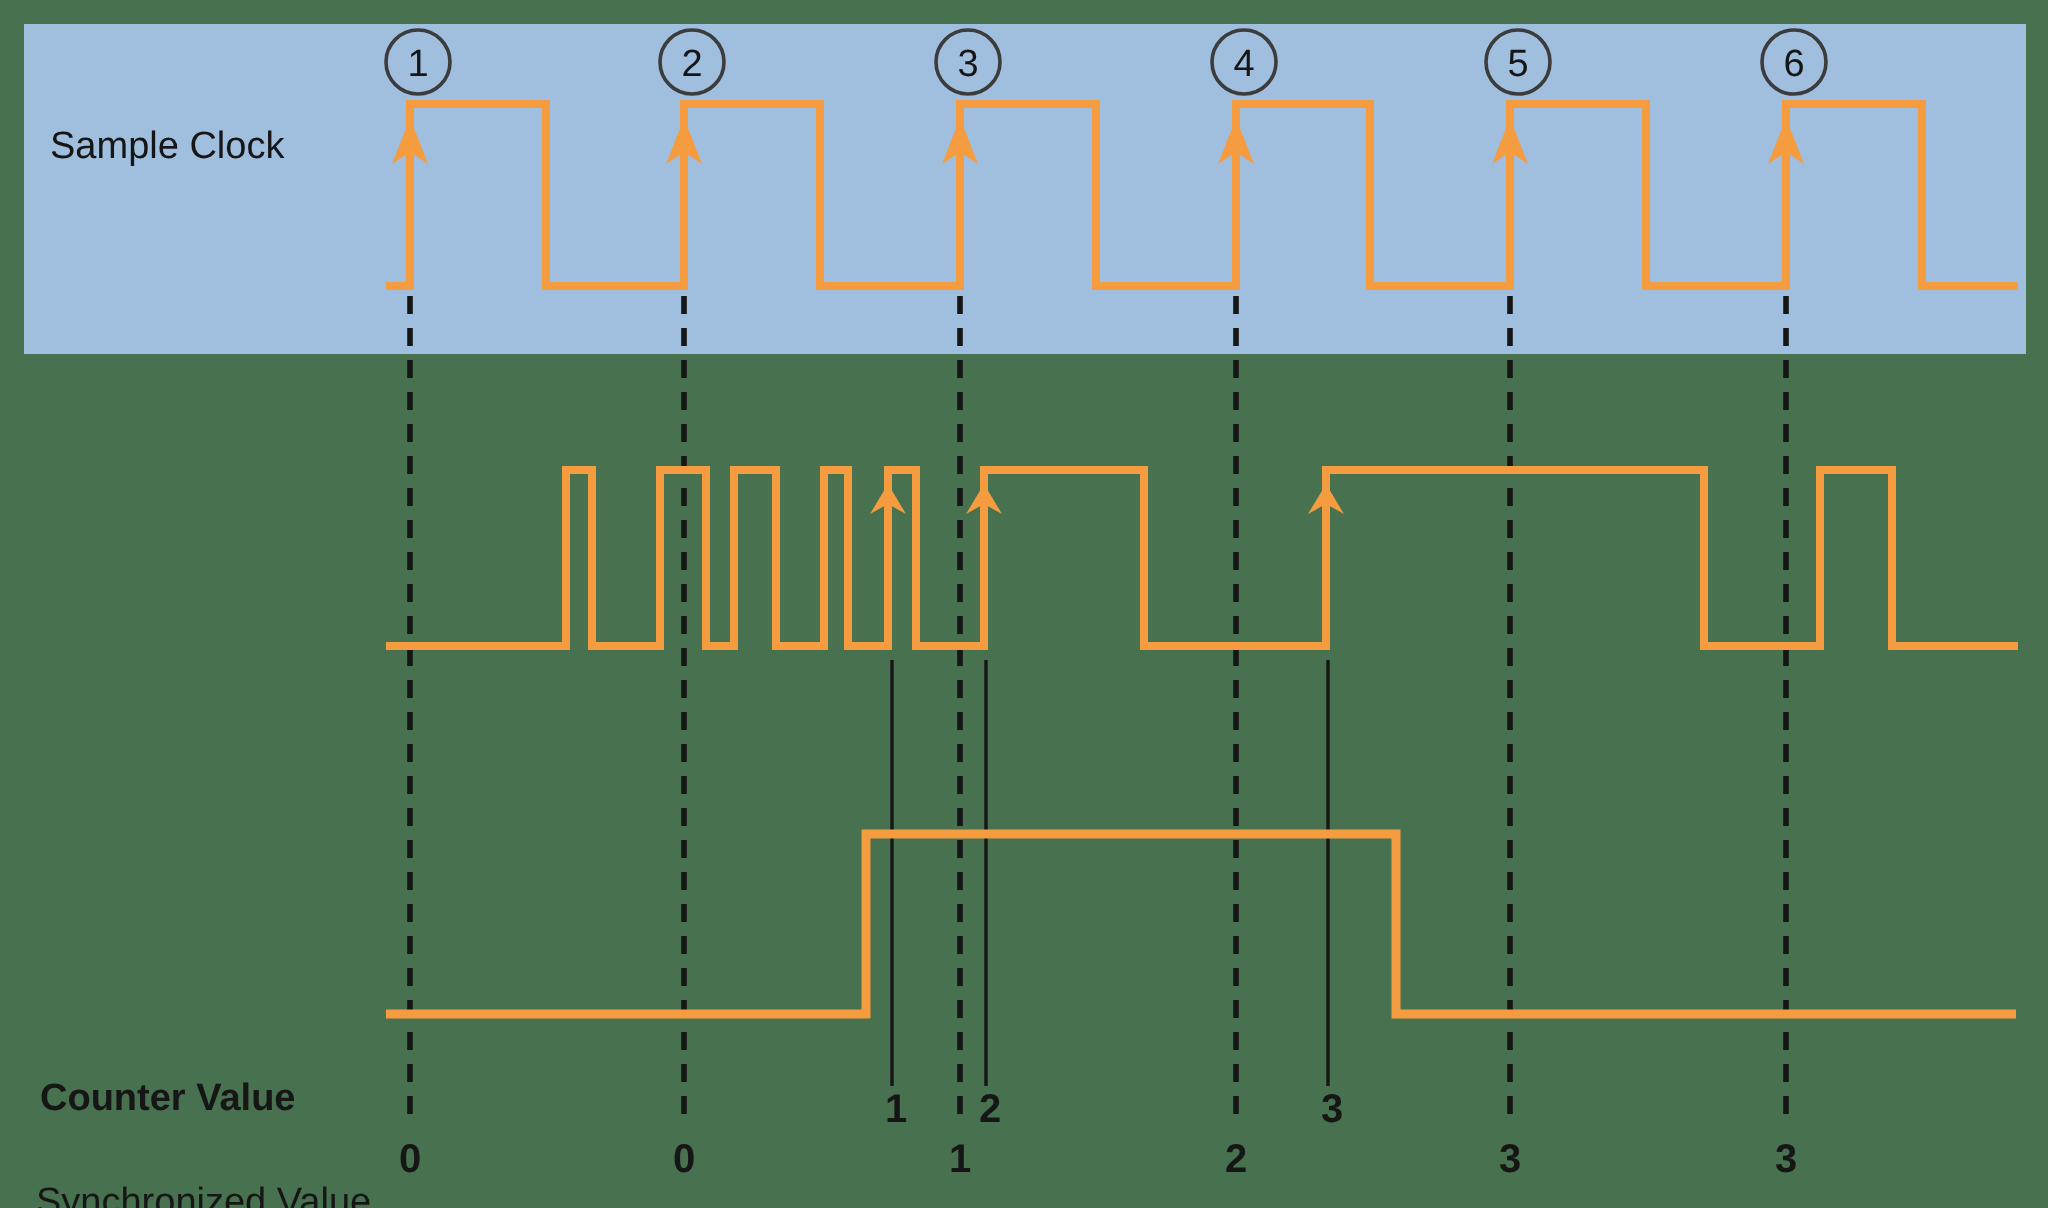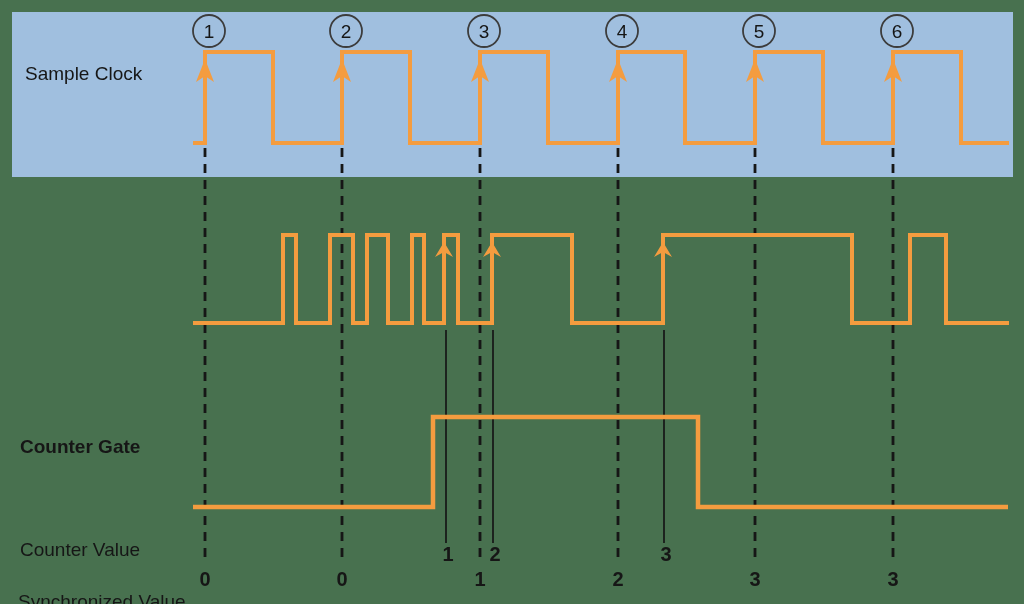--- a/index.html
+++ b/index.html
@@ -23,21 +23,21 @@
   .lbl{
     position:absolute;
     color: var(--ink, #161616);
     font-size:19px;
     line-height:1.1;
     white-space:nowrap;
   }
   #lbl-sample-clock{ left:25px; top:64px; font-weight:400; }
   #lbl-counter-source{ left:20px; top:244px; font-weight:700; }
   #lbl-counter-gate{ left:20px; top:437px; font-weight:700; }
-  #lbl-counter-value{ left:20px; top:540px; font-weight:400; }
+  #lbl-counter-value{ left:20px; top:540px; font-weight:700; }
   #lbl-sync-value{ left:18px; top:592px; font-weight:400; }
   svg#diagram-svg{
     position:absolute; left:0; top:0;
     width:1024px; height:604px;
   }
   svg text{
     font-family:"Liberation Sans", sans-serif;
   }
 </style>
 </head>
@@ -83,16 +83,15 @@
       <text x="495" y="561" text-anchor="middle" font-size="20" font-weight="700" fill="#161616">2</text>
       <text x="666" y="561" text-anchor="middle" font-size="20" font-weight="700" fill="#161616">3</text>
       <text x="205" y="586" text-anchor="middle" font-size="20" font-weight="700" fill="#161616">0</text>
       <text x="342" y="586" text-anchor="middle" font-size="20" font-weight="700" fill="#161616">0</text>
       <text x="480" y="586" text-anchor="middle" font-size="20" font-weight="700" fill="#161616">1</text>
       <text x="618" y="586" text-anchor="middle" font-size="20" font-weight="700" fill="#161616">2</text>
       <text x="755" y="586" text-anchor="middle" font-size="20" font-weight="700" fill="#161616">3</text>
       <text x="893" y="586" text-anchor="middle" font-size="20" font-weight="700" fill="#161616">3</text>
     </svg>
   <div class="lbl" id="lbl-sample-clock">Sample Clock</div>
-  <div class="lbl" id="lbl-counter-gate">Counter Gate</div>
   <div class="lbl" id="lbl-counter-value">Counter Value</div>
   <div class="lbl" id="lbl-sync-value">Synchronized Value</div>
 </div>
 
 </body></html>

